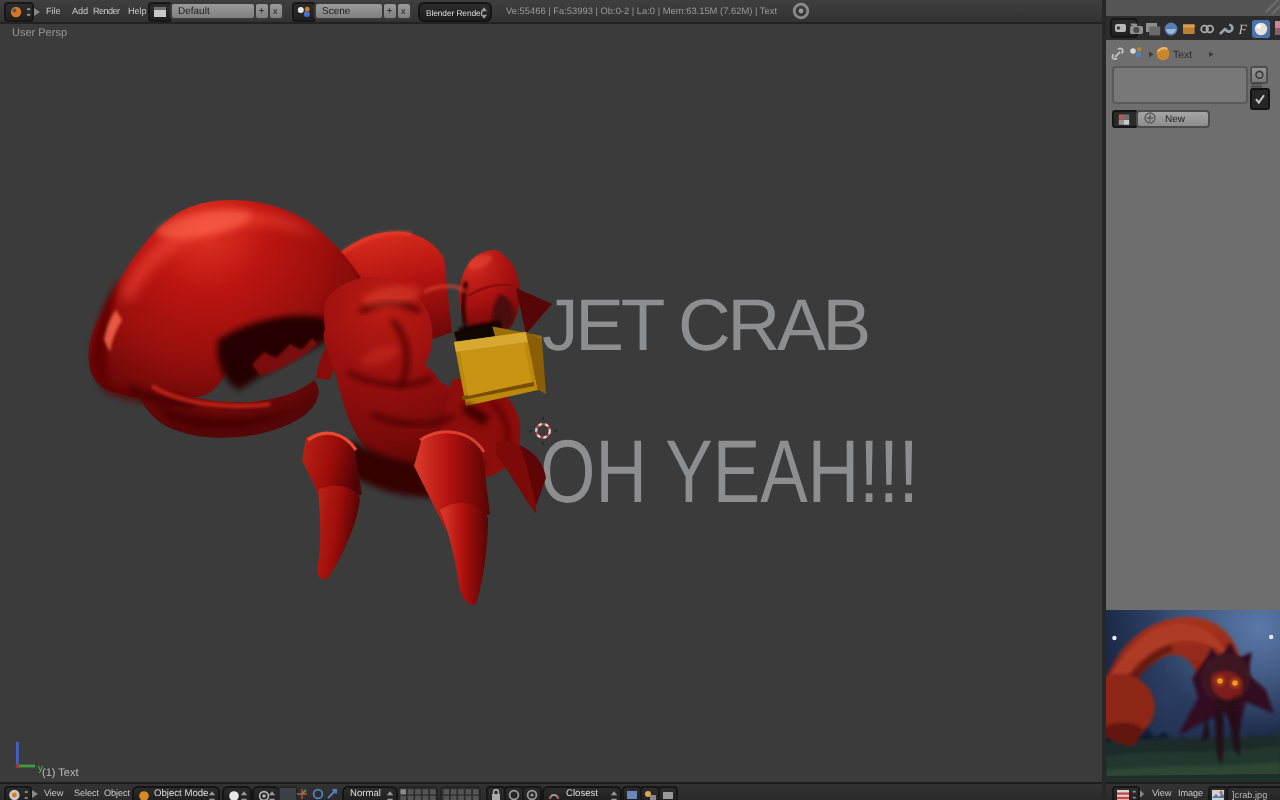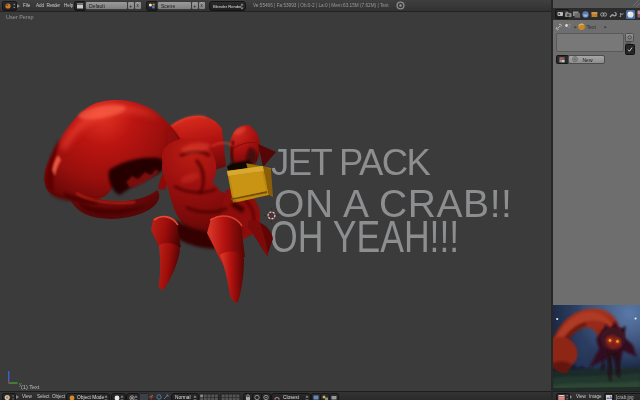--- a/index.html
+++ b/index.html
@@ -29,22 +29,21 @@
   #propsbody{left:553px;top:19.5px;width:87px;height:285.5px;background:#6e6e6e;}
   #imgarea{left:553px;top:305px;width:87px;height:86px;background:#203050;}
   .tab{position:absolute;top:1.5px;width:9px;height:9px;border-radius:1px;}
 </style>
 </head>
 <body>
 <div id="screen">
 
   <div id="viewport" class="abs">
     <div id="vplabel">User Persp</div>
-    <div class="bigtext" style="left:271px;top:129.5px;font-size:36.5px;letter-spacing:-1.6px;">JET PACK</div>
-    <div class="bigtext" style="left:274px;top:169.5px;font-size:39px;letter-spacing:0.6px;">ON A CRAB!!</div>
+    <div class="bigtext" style="left:271px;top:129.5px;font-size:36.5px;letter-spacing:-1.6px;">JET CRAB</div>
     <div class="bigtext" style="left:270px;top:199.5px;font-size:44.5px;transform:scaleX(0.8);">OH YEAH!!!</div>
     <svg id="crab" width="551" height="379" viewBox="0 12 551 379" style="position:absolute;left:0;top:0;">
       <defs>
         <radialGradient id="gClaw" gradientUnits="userSpaceOnUse" cx="103" cy="114" r="102">
           <stop offset="0" stop-color="#e23425"></stop>
           <stop offset="0.3" stop-color="#bc1511"></stop>
           <stop offset="0.65" stop-color="#970f0c"></stop>
           <stop offset="1" stop-color="#560606"></stop>
         </radialGradient>
         <radialGradient id="gBody" gradientUnits="userSpaceOnUse" cx="192" cy="152" r="98">

